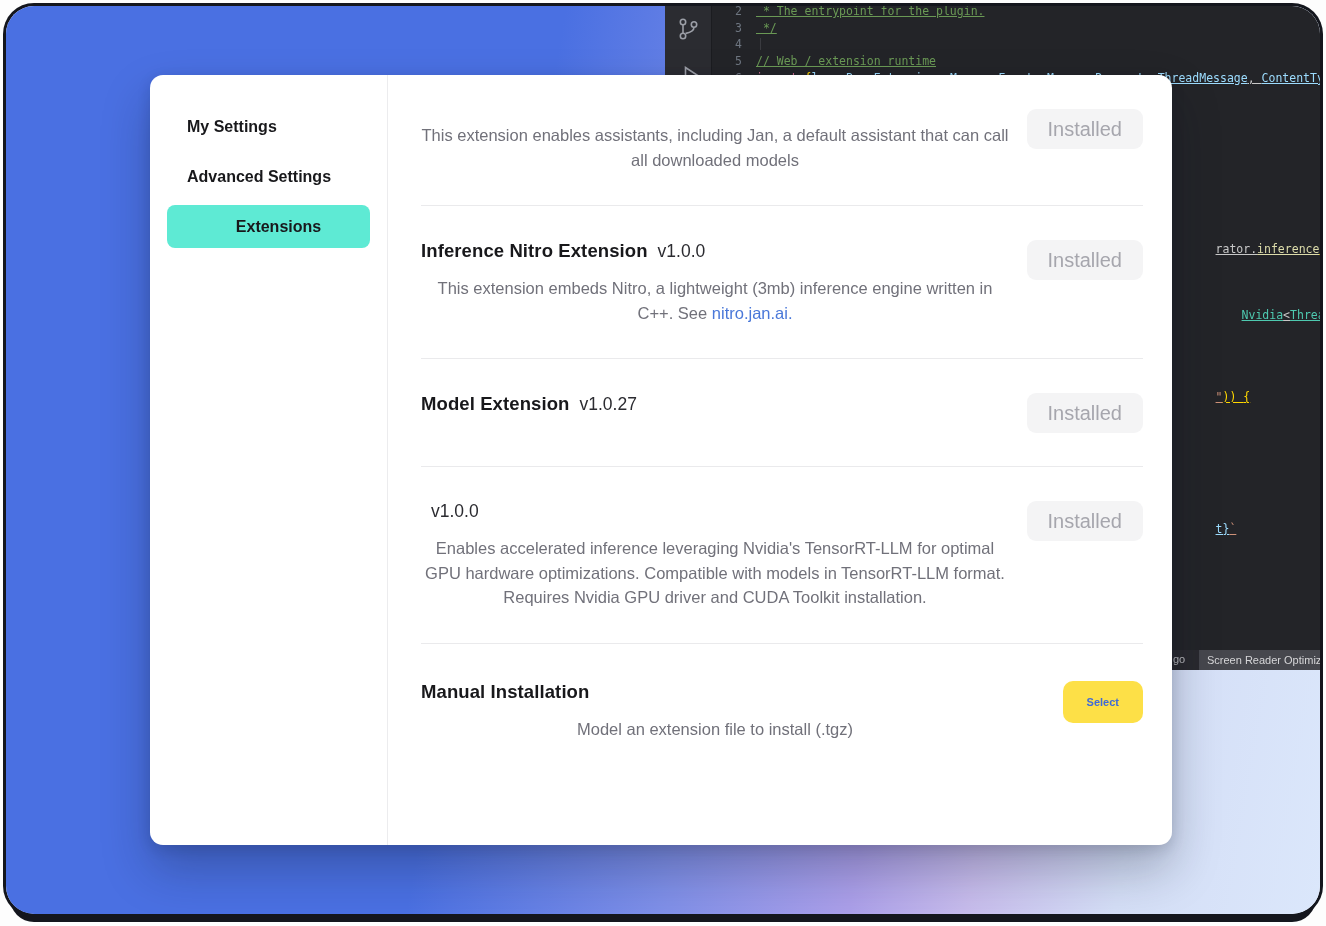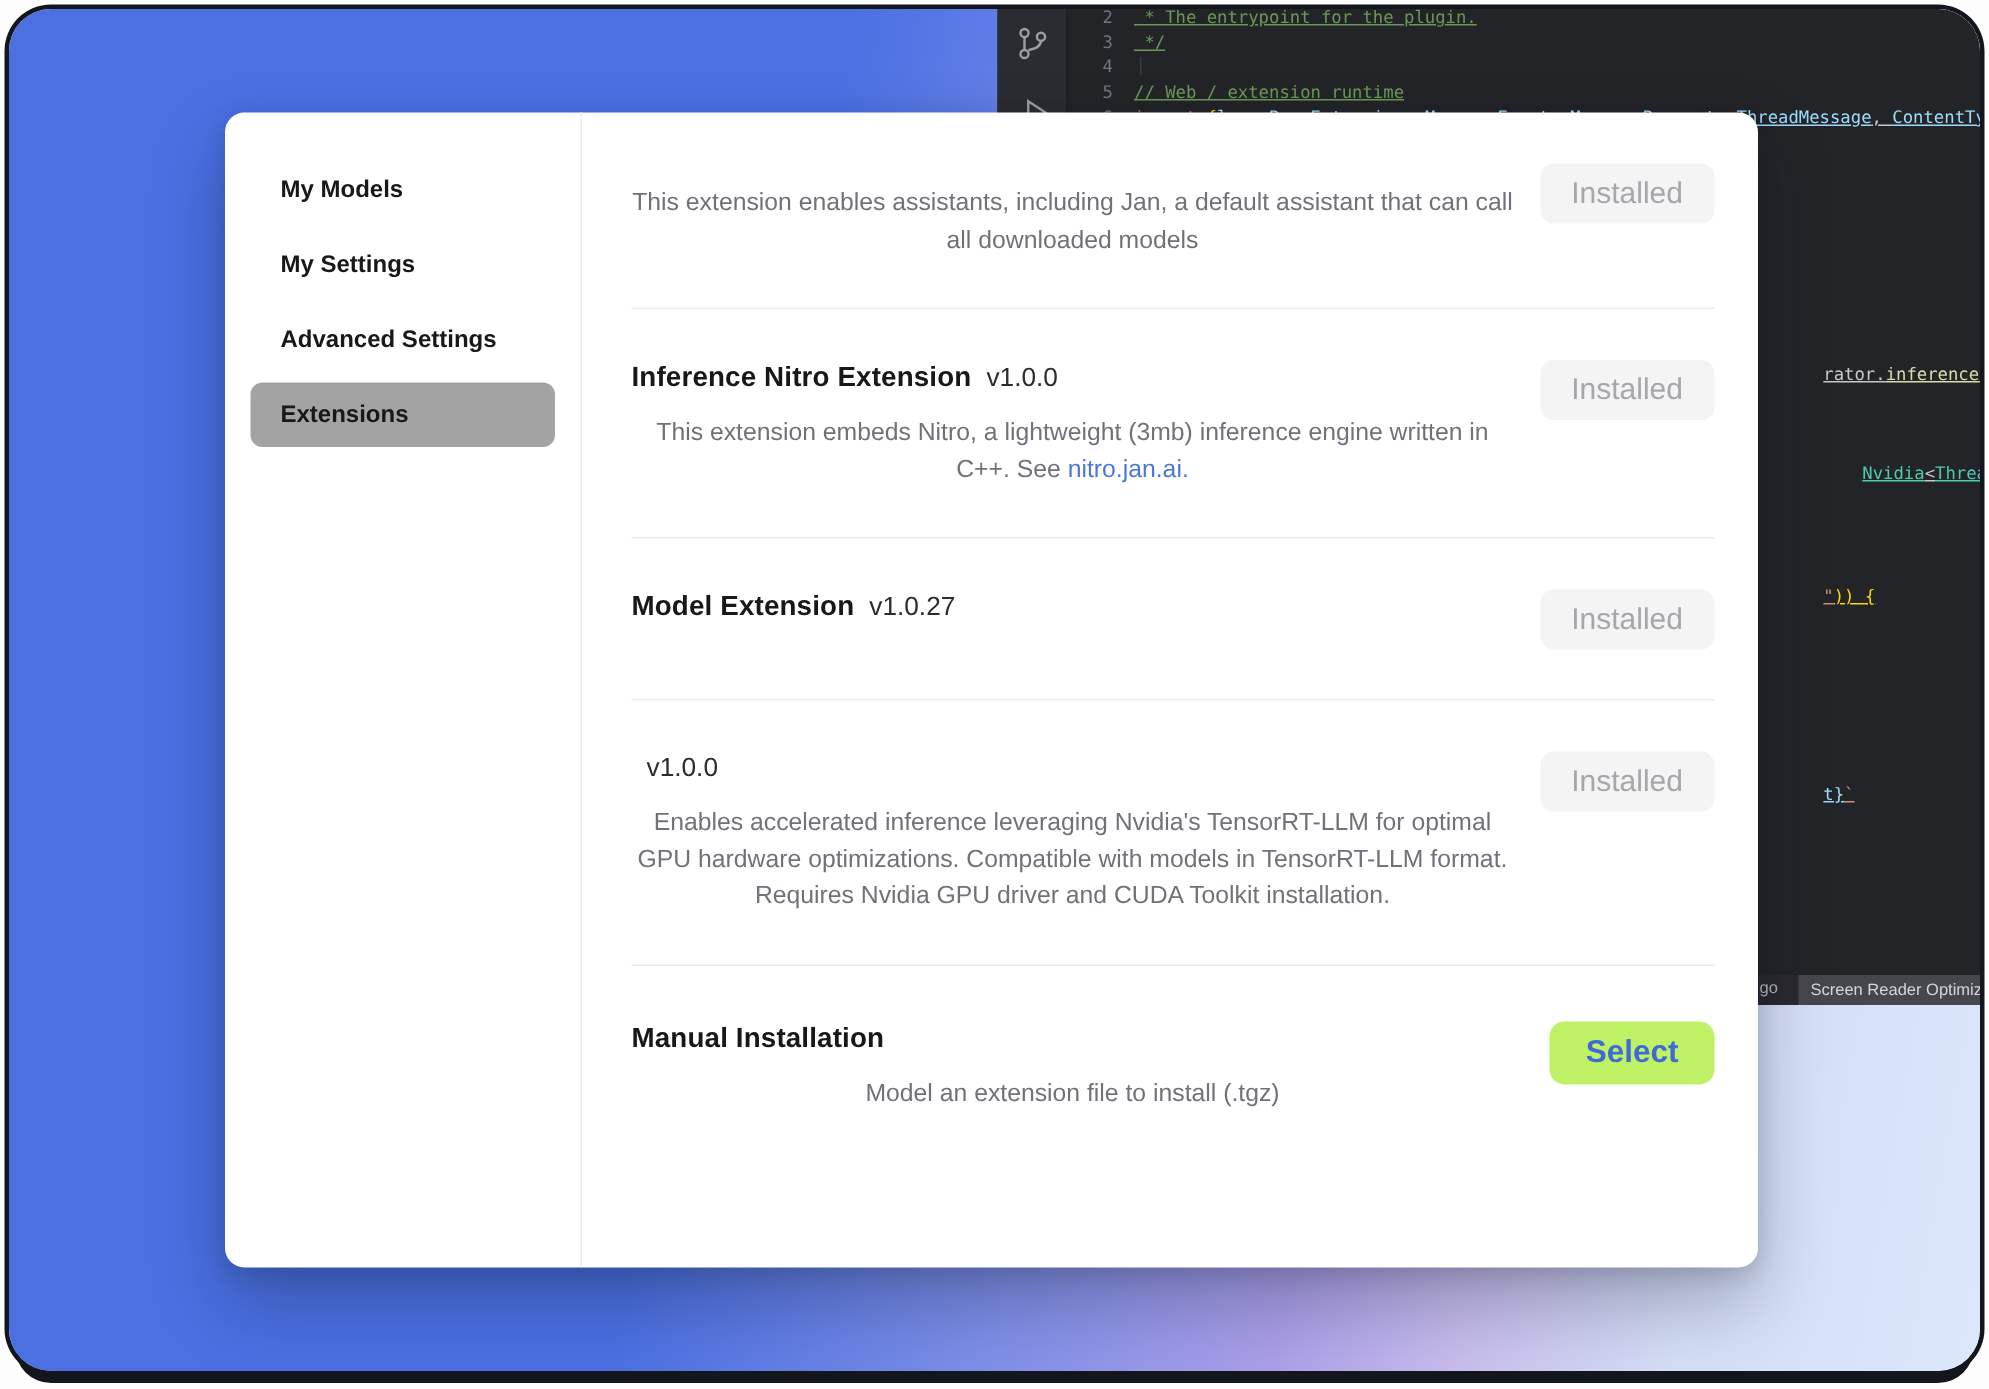--- a/index.html
+++ b/index.html
@@ -89,21 +89,21 @@
     padding: 30px 17px 0 17px;
     box-sizing: border-box;
   }
   .side-item {
     height: 43px; line-height: 43px;
     padding-left: 20px; margin-bottom: 7px;
     border-radius: 8px;
     font-size: 16px; font-weight: 600; color: #18181b;
     cursor: pointer;
   }
-  .side-item.active { background: #a3a3a3; }
+  .side-item.active { background: #5eead4; text-align: center; }
   .content {
     flex: 1;
     padding: 0 29px 0 33px;
     box-sizing: border-box;
   }
   .ext-row {
     display: flex; align-items: flex-start;
     padding: 34px 0 33px 0;
     border-bottom: 1px solid #eaeaec;
   }
@@ -120,22 +120,22 @@
     border-radius: 9px;
     background: #f4f4f5; color: #a6a6ad;
     font-size: 20px; font-weight: 500;
     border: none;
     font-family: "Liberation Sans", sans-serif;
   }
   .select-btn {
     margin-left: auto;
     height: 42px; line-height: 42px; padding: 0 24px;
     border-radius: 10px;
-    background: #bef264; color: #3f6ad8;
-    font-size: 21px; font-weight: 700;
+    background: #fde047; color: #3f6ad8;
+    font-size: 11px; font-weight: 700;
     border: none; cursor: pointer;
     font-family: "Liberation Sans", sans-serif;
   }
 </style>
 </head>
 <body>
 
 <div class="desktop">
 
   <div class="vscode">
@@ -206,21 +206,20 @@
     </div>
 
     <div class="statusbar">
       <span class="ago">go</span>
       <span class="sr-seg">Screen Reader Optimized</span>
     </div>
   </div>
 
   <div class="modal">
     <div class="sidebar">
-      <div class="side-item">My Models</div>
       <div class="side-item">My Settings</div>
       <div class="side-item">Advanced Settings</div>
       <div class="side-item active">Extensions</div>
     </div>
 
     <div class="content">
 
       <div class="ext-row">
         <div class="ext-info">
           <div class="ext-desc">This extension enables assistants, including Jan, a default assistant that can call all downloaded models</div>

